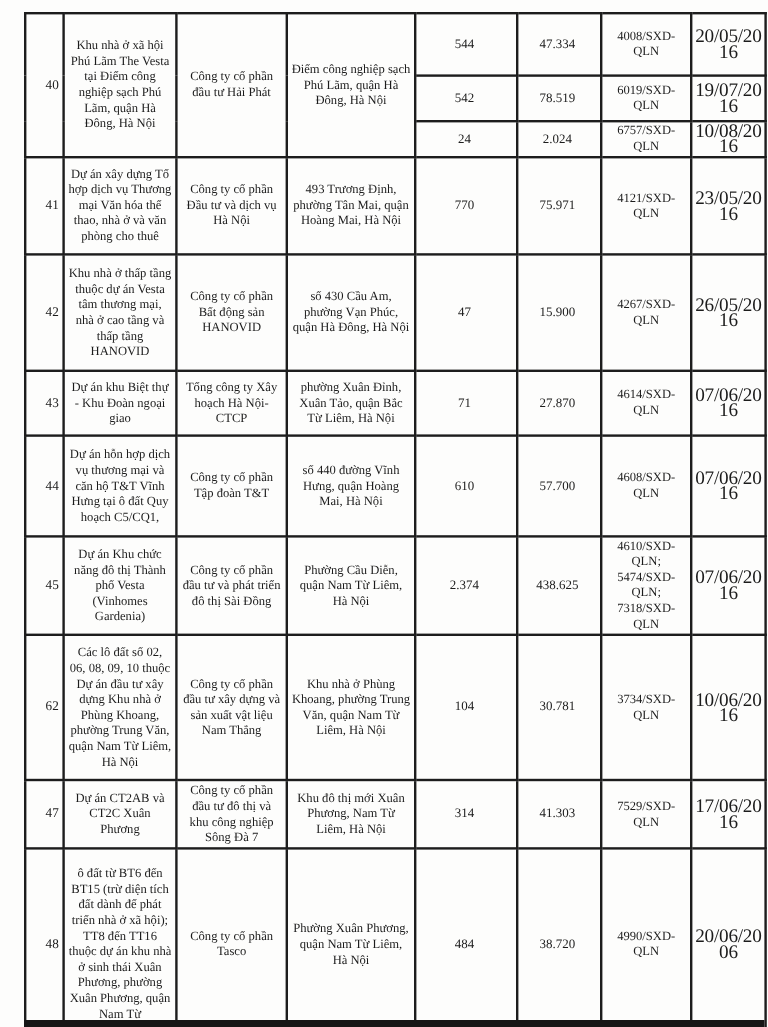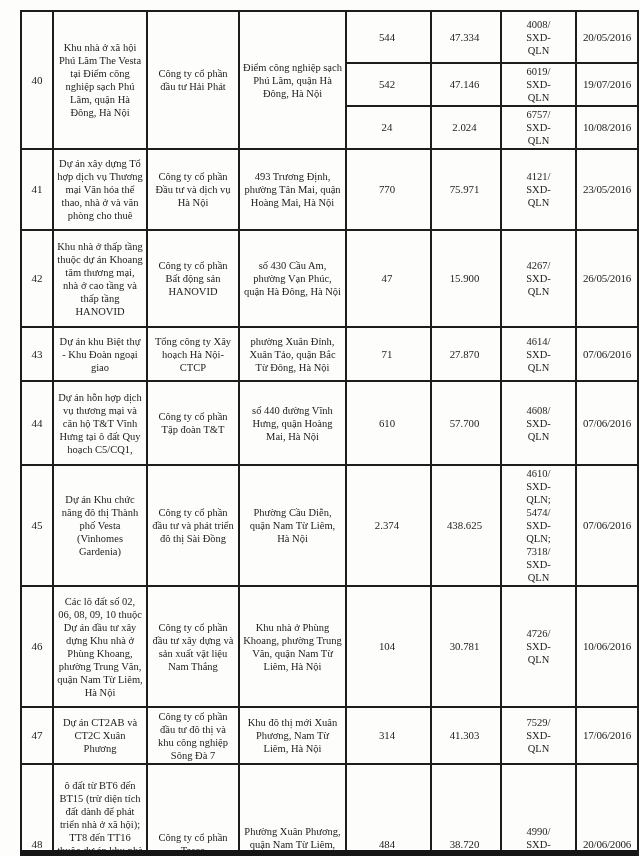--- a/index.html
+++ b/index.html
@@ -24,28 +24,28 @@
     border: 2px solid #1d1d1d;
     font-size: 10.5px;
     line-height: 13px;
     color: #1c1c1c;
     text-align: center;
     vertical-align: middle;
     padding: 1px 3px;
     overflow: hidden;
     word-wrap: break-word;
   }
-  td.c-no    { font-size: 11px; }
+  td.c-no    { font-size: 11px; text-align: right; }
   td.c-units, td.c-area {
     text-align: center;
     padding-right: 6px;
     font-size: 10.8px;
   }
-  td.c-doc   { padding: 1px 22px; }
-  td.c-date  { font-size: 11px; letter-spacing: -0.2px; padding: 1px 1px; }
+  td.c-doc   { padding: 1px 11px; }
+  td.c-date  { font-size: 16px; letter-spacing: -0.2px; padding: 1px 1px; }
   .bottom-edge {
     position: absolute;
     left: 20px;
     top: 850px;
     width: 617px;
     height: 6px;
     background: #161616;
   }
 </style>
 </head>
@@ -69,21 +69,21 @@
           <td class="c-project" rowspan="3">Khu nhà ở xã hội Phú Lãm The Vesta tại Điểm công nghiệp sạch Phú Lãm, quận Hà Đông, Hà Nội</td>
           <td class="c-company" rowspan="3">Công ty cổ phần đầu tư Hải Phát</td>
           <td class="c-address" rowspan="3">Điểm công nghiệp sạch Phú Lãm, quận Hà Đông, Hà Nội</td>
           <td class="c-units">544</td>
           <td class="c-area">47.334</td>
           <td class="c-doc">4008/SXD-QLN</td>
           <td class="c-date">20/05/2016</td>
         </tr>
         <tr style="height: 38px;">
           <td class="c-units">542</td>
-          <td class="c-area">47.146</td>
+          <td class="c-area">78.519</td>
           <td class="c-doc">6019/SXD-QLN</td>
           <td class="c-date">19/07/2016</td>
         </tr>
         <tr style="height: 30px;">
           <td class="c-units">24</td>
           <td class="c-area">2.024</td>
           <td class="c-doc">6757/SXD-QLN</td>
           <td class="c-date">10/08/2016</td>
         </tr>
         <tr style="height: 81px;">
@@ -91,33 +91,33 @@
           <td class="c-project">Dự án xây dựng Tổ hợp dịch vụ Thương mại Văn hóa thể thao, nhà ở và văn phòng cho thuê</td>
           <td class="c-company">Công ty cổ phần Đầu tư và dịch vụ Hà Nội</td>
           <td class="c-address">493 Trương Định, phường Tân Mai, quận Hoàng Mai, Hà Nội</td>
           <td class="c-units">770</td>
           <td class="c-area">75.971</td>
           <td class="c-doc">4121/SXD-QLN</td>
           <td class="c-date">23/05/2016</td>
         </tr>
         <tr style="height: 97px;">
           <td class="c-no">42</td>
-          <td class="c-project">Khu nhà ở thấp tầng thuộc dự án Khoang tâm thương mại, nhà ở cao tầng và thấp tầng HANOVID</td>
+          <td class="c-project">Khu nhà ở thấp tầng thuộc dự án Vesta tâm thương mại, nhà ở cao tầng và thấp tầng HANOVID</td>
           <td class="c-company">Công ty cổ phần Bất động sản HANOVID</td>
           <td class="c-address">số 430 Cầu Am, phường Vạn Phúc, quận Hà Đông, Hà Nội</td>
           <td class="c-units">47</td>
           <td class="c-area">15.900</td>
           <td class="c-doc">4267/SXD-QLN</td>
           <td class="c-date">26/05/2016</td>
         </tr>
         <tr style="height: 54px;">
           <td class="c-no">43</td>
           <td class="c-project">Dự án khu Biệt thự - Khu Đoàn ngoại giao</td>
           <td class="c-company">Tổng công ty Xây hoạch Hà Nội-CTCP</td>
-          <td class="c-address">phường Xuân Đỉnh, Xuân Tảo, quận Bắc Từ Đông, Hà Nội</td>
+          <td class="c-address">phường Xuân Đỉnh, Xuân Tảo, quận Bắc Từ Liêm, Hà Nội</td>
           <td class="c-units">71</td>
           <td class="c-area">27.870</td>
           <td class="c-doc">4614/SXD-QLN</td>
           <td class="c-date">07/06/2016</td>
         </tr>
         <tr style="height: 84px;">
           <td class="c-no">44</td>
           <td class="c-project">Dự án hỗn hợp dịch vụ thương mại và căn hộ T&amp;T Vĩnh Hưng tại ô đất Quy hoạch C5/CQ1,</td>
           <td class="c-company">Công ty cổ phần Tập đoàn T&amp;T</td>
           <td class="c-address">số 440 đường Vĩnh Hưng, quận Hoàng Mai, Hà Nội</td>
@@ -130,27 +130,27 @@
           <td class="c-no">45</td>
           <td class="c-project">Dự án Khu chức năng đô thị Thành phố Vesta (Vinhomes Gardenia)</td>
           <td class="c-company">Công ty cổ phần đầu tư và phát triển đô thị Sài Đồng</td>
           <td class="c-address">Phường Cầu Diễn, quận Nam Từ Liêm, Hà Nội</td>
           <td class="c-units">2.374</td>
           <td class="c-area">438.625</td>
           <td class="c-doc">4610/SXD-QLN; 5474/SXD-QLN; 7318/SXD-QLN</td>
           <td class="c-date">07/06/2016</td>
         </tr>
         <tr style="height: 121px;">
-          <td class="c-no">46</td>
+          <td class="c-no">62</td>
           <td class="c-project">Các lô đất số 02, 06, 08, 09, 10 thuộc Dự án đầu tư xây dựng Khu nhà ở Phùng Khoang, phường Trung Văn, quận Nam Từ Liêm, Hà Nội</td>
           <td class="c-company">Công ty cổ phần đầu tư xây dựng và sản xuất vật liệu Nam Thắng</td>
           <td class="c-address">Khu nhà ở Phùng Khoang, phường Trung Văn, quận Nam Từ Liêm, Hà Nội</td>
           <td class="c-units">104</td>
           <td class="c-area">30.781</td>
-          <td class="c-doc">4726/SXD-QLN</td>
+          <td class="c-doc">3734/SXD-QLN</td>
           <td class="c-date">10/06/2016</td>
         </tr>
         <tr style="height: 57px;">
           <td class="c-no">47</td>
           <td class="c-project">Dự án CT2AB và CT2C Xuân Phương</td>
           <td class="c-company">Công ty cổ phần đầu tư đô thị và khu công nghiệp Sông Đà 7</td>
           <td class="c-address">Khu đô thị mới Xuân Phương, Nam Từ Liêm, Hà Nội</td>
           <td class="c-units">314</td>
           <td class="c-area">41.303</td>
           <td class="c-doc">7529/SXD-QLN</td>

